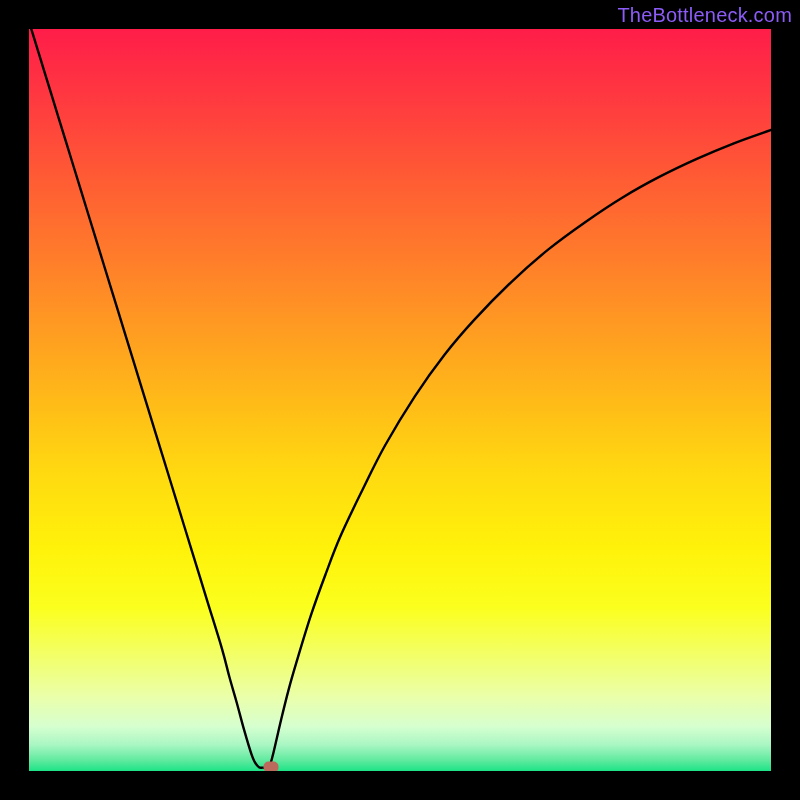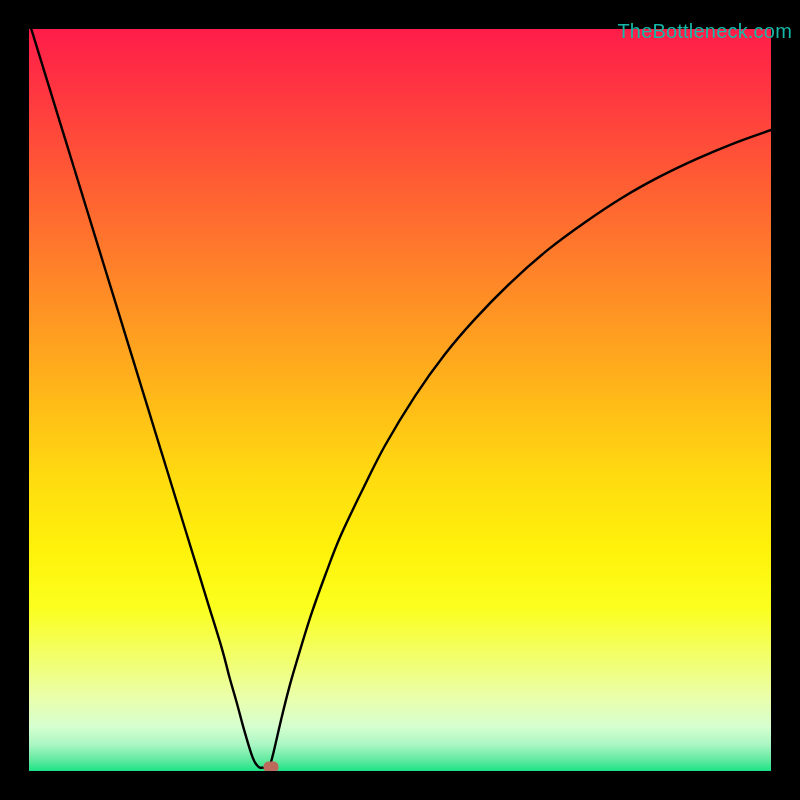--- a/index.html
+++ b/index.html
@@ -36,23 +36,23 @@
   }
   .marker {
     position: absolute;
     width: 15px;
     height: 11px;
     border-radius: 5px;
     transform: translate(-50%, -50%);
   }
   .attribution {
     position: absolute;
-    top: 20px;
+    top: 4px;
     right: 8px;
-    color: #14b8a6;
+    color: #8b5cf6;
     font-size: 20px;
     font-weight: 500;
     letter-spacing: 0.2px;
     user-select: none;
   }
 </style>
 </head>
 <body>
 
 <div class="stage">

